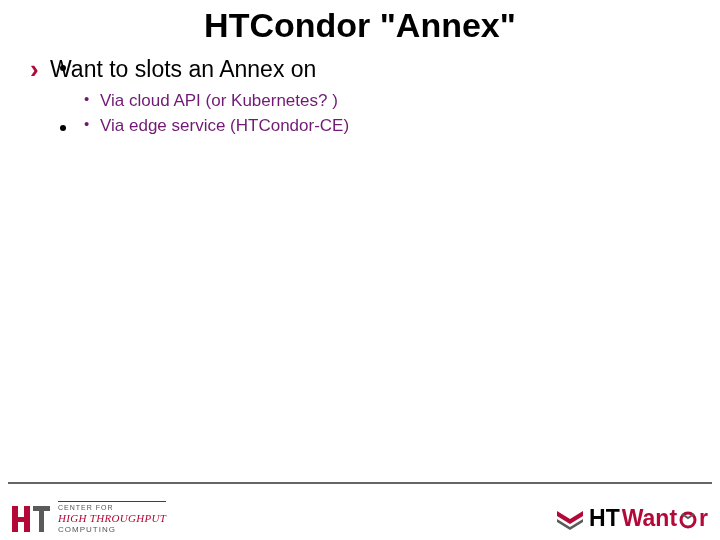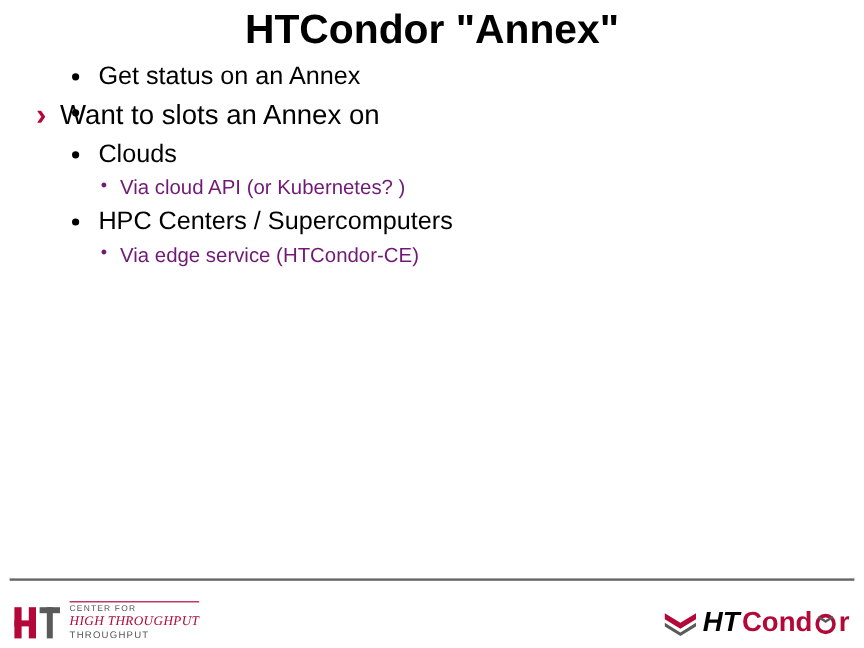--- a/index.html
+++ b/index.html
@@ -164,21 +164,20 @@
     right: 12px;
     bottom: 8px;
     display: flex;
     align-items: center;
     gap: 2px;
   }
   .logo-right .ht {
     font-weight: bold;
     font-size: 23px;
     color: #000;
-    font-style: italic;
   }
   .logo-right .cond {
     font-weight: bold;
     font-size: 23px;
     color: #b30838;
   }
   .chevron {
     width: 30px;
     height: 24px;
     margin-right: 2px;
@@ -187,45 +186,36 @@
 </head>
 <body>
 
 <div class="slide">
 
   <div class="title">HTCondor "Annex"</div>
 
   <div class="content">
 
 
+
     <div class="l2">
       <span class="dot"></span>
-      <span>Get status on an Annex</span>
+    </div>
+
+    <div class="l1">
+      <span>Want to slots an Annex on</span>
+    </div>
+
+
+    <div class="l3">
+      <span>Via cloud API  (or Kubernetes? )</span>
     </div>
 
     <div class="l2">
       <span class="dot"></span>
-    </div>
-
-    <div class="l1">
-      <span>Want to slots an Annex on</span>
-    </div>
-
-    <div class="l2">
-      <span class="dot"></span>
-      <span>Clouds</span>
-    </div>
-
-    <div class="l3">
-      <span>Via cloud API  (or Kubernetes? )</span>
-    </div>
-
-    <div class="l2">
-      <span class="dot"></span>
-      <span>HPC  Centers / Supercomputers</span>
     </div>
 
     <div class="l3">
       <span>Via edge service (HTCondor-CE)</span>
     </div>
 
   </div>
 
   <div class="footer">
     <div class="footer-line"></div>
@@ -235,31 +225,31 @@
       <div class="ht-mark">
         <div class="ht-h"></div>
         <div class="ht-h2"></div>
         <div class="ht-hbar"></div>
         <div class="ht-t"></div>
         <div class="ht-tstem"></div>
       </div>
       <div class="logo-left-text">
         <div class="cf">CENTER FOR</div>
         <div class="hth">HIGH THROUGHPUT</div>
-        <div class="comp">THROUGHPUT</div>
+        <div class="comp">COMPUTING</div>
       </div>
     </div>
 
     <div class="logo-right">
       <svg class="chevron" viewBox="0 0 30 24">
         <path d="M2 4 L15 12 L28 4 L28 9 L15 17 L2 9 Z" fill="#b30838"></path>
         <path d="M2 12 L15 20 L28 12 L28 15 L15 23 L2 15 Z" fill="#5a5a5a"></path>
       </svg>
       <span class="ht">HT</span>
-        <span class="cond">Cond</span>
+        <span class="cond">Want</span>
         <svg width="18" height="20" viewBox="0 0 18 20" style="vertical-align:-3px;">
           <ellipse cx="9" cy="11" rx="7" ry="7" fill="none" stroke="#b30838" stroke-width="3"></ellipse>
           <path d="M3 5 L9 9 L15 5" fill="none" stroke="#5a5a5a" stroke-width="2"></path>
         </svg>
         <span class="cond">r</span>
     </div>
   </div>
 
 </div>
 

